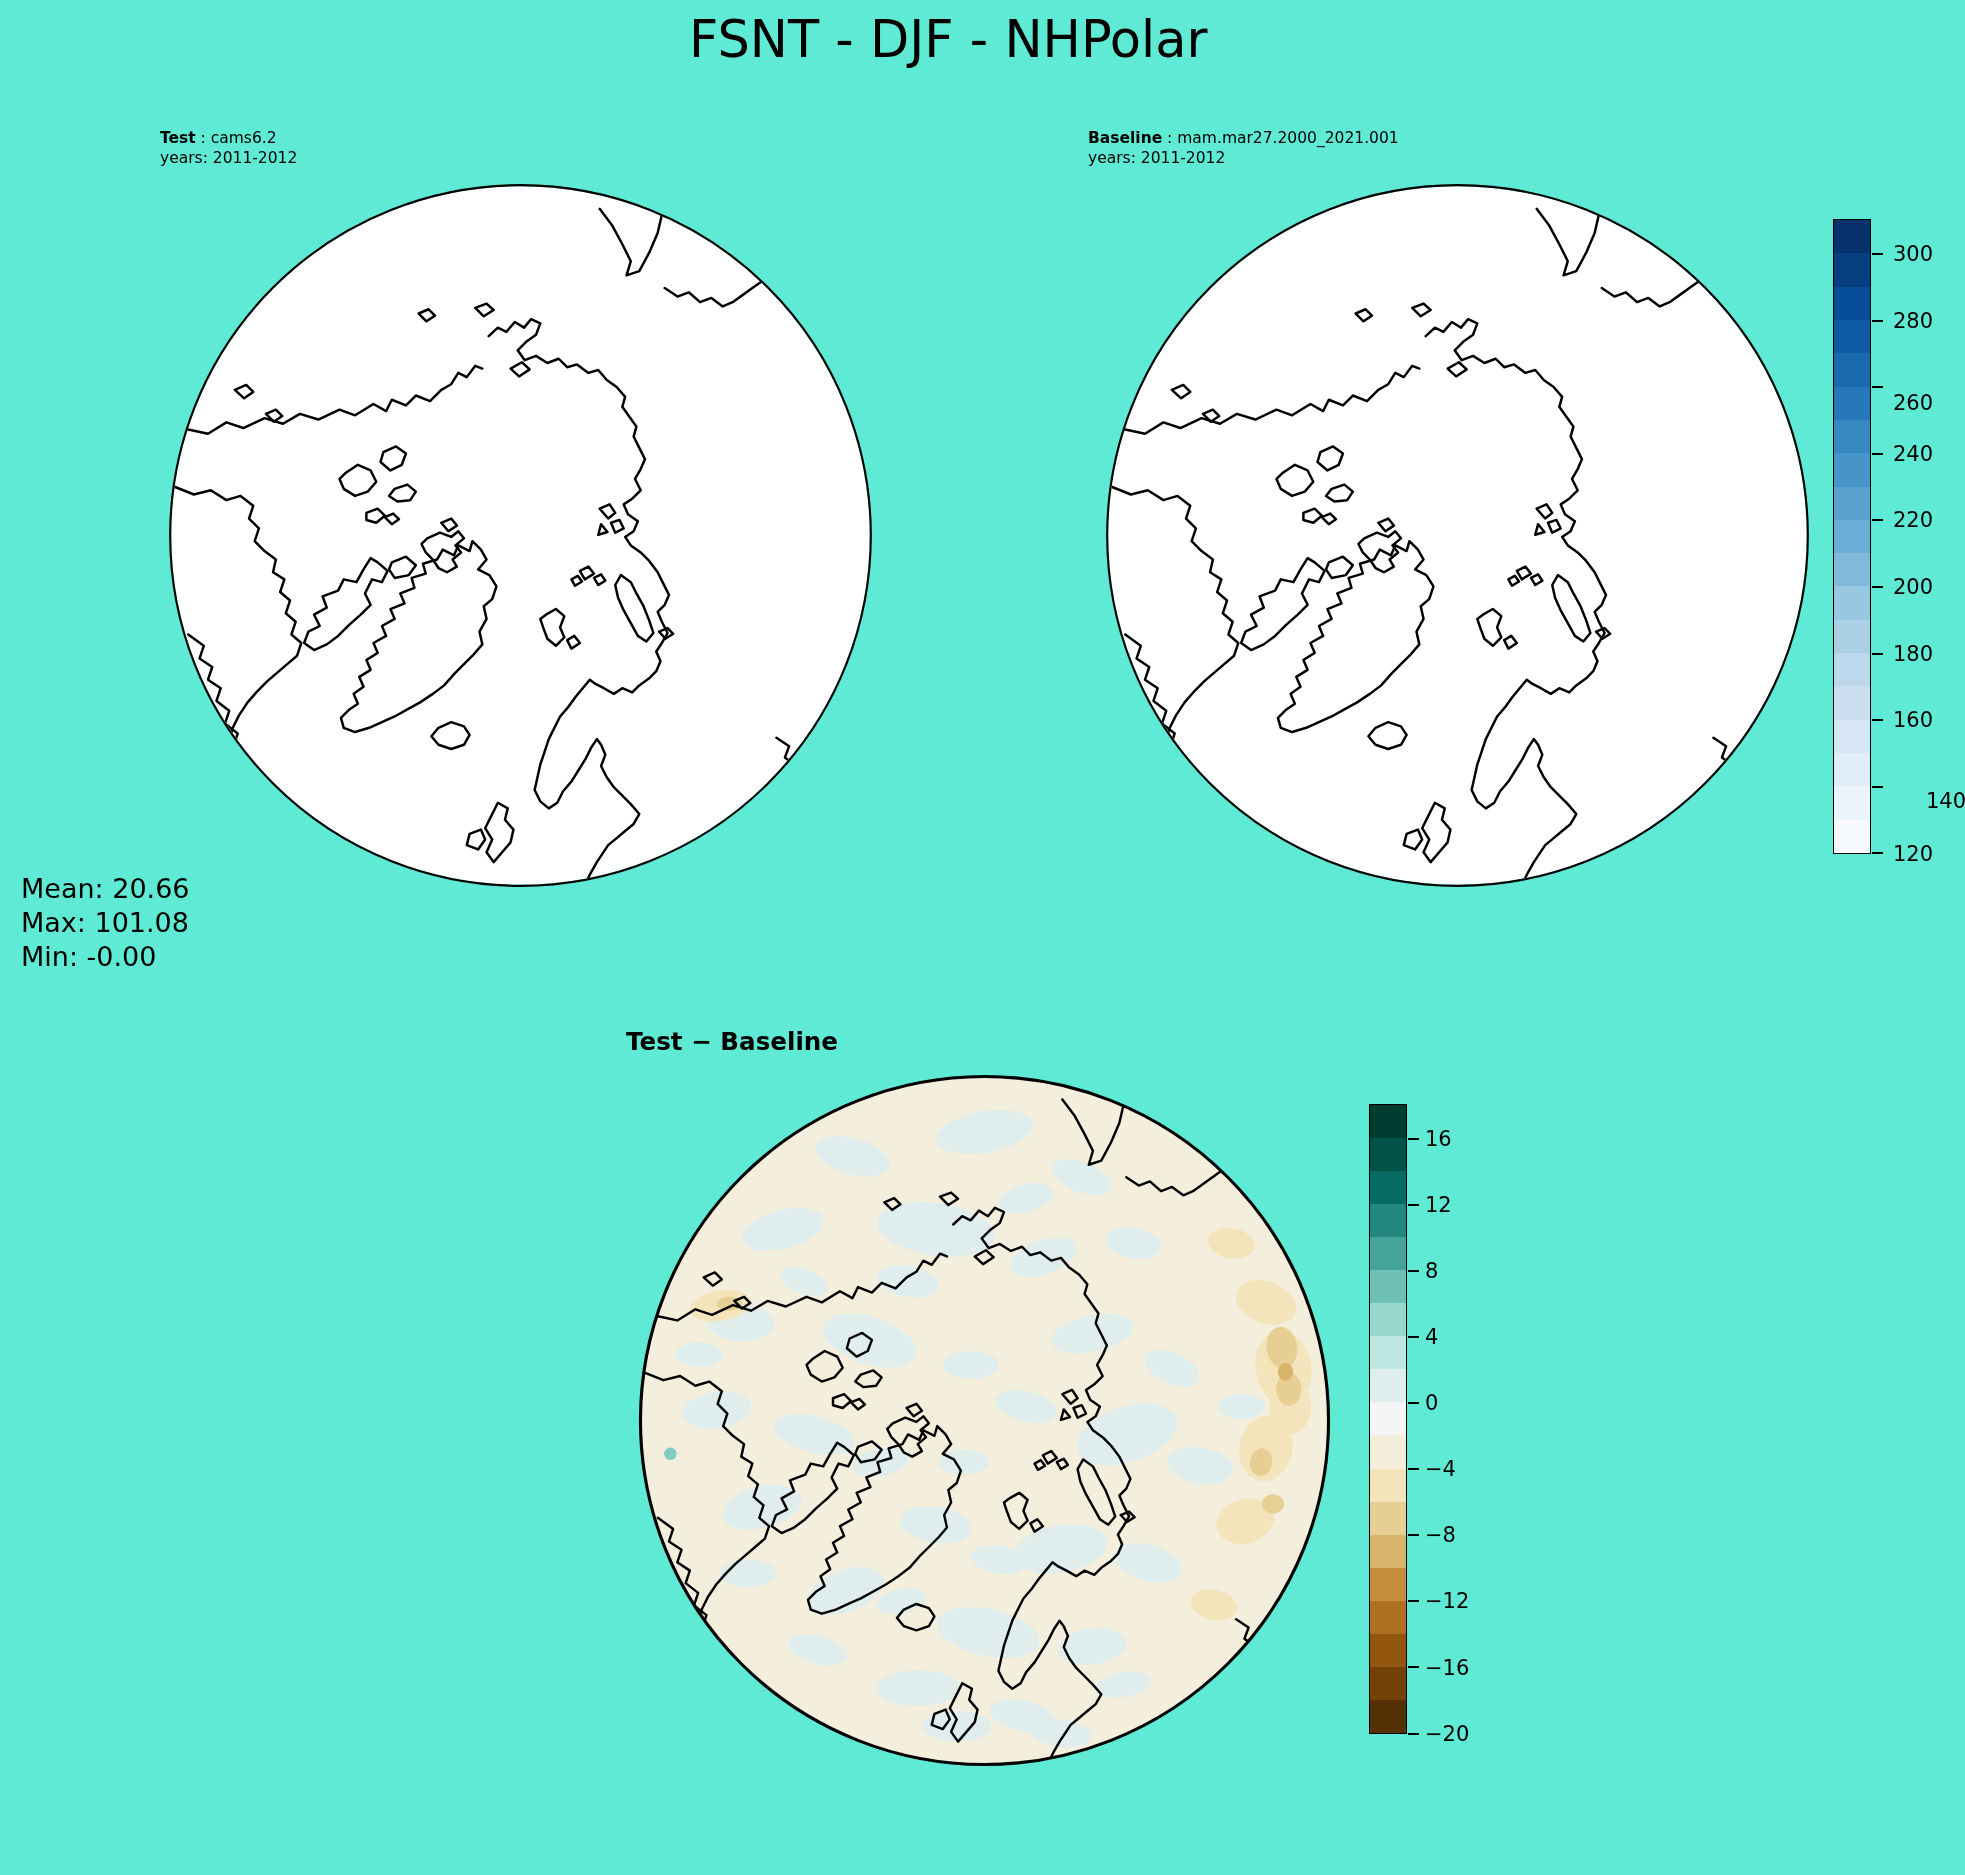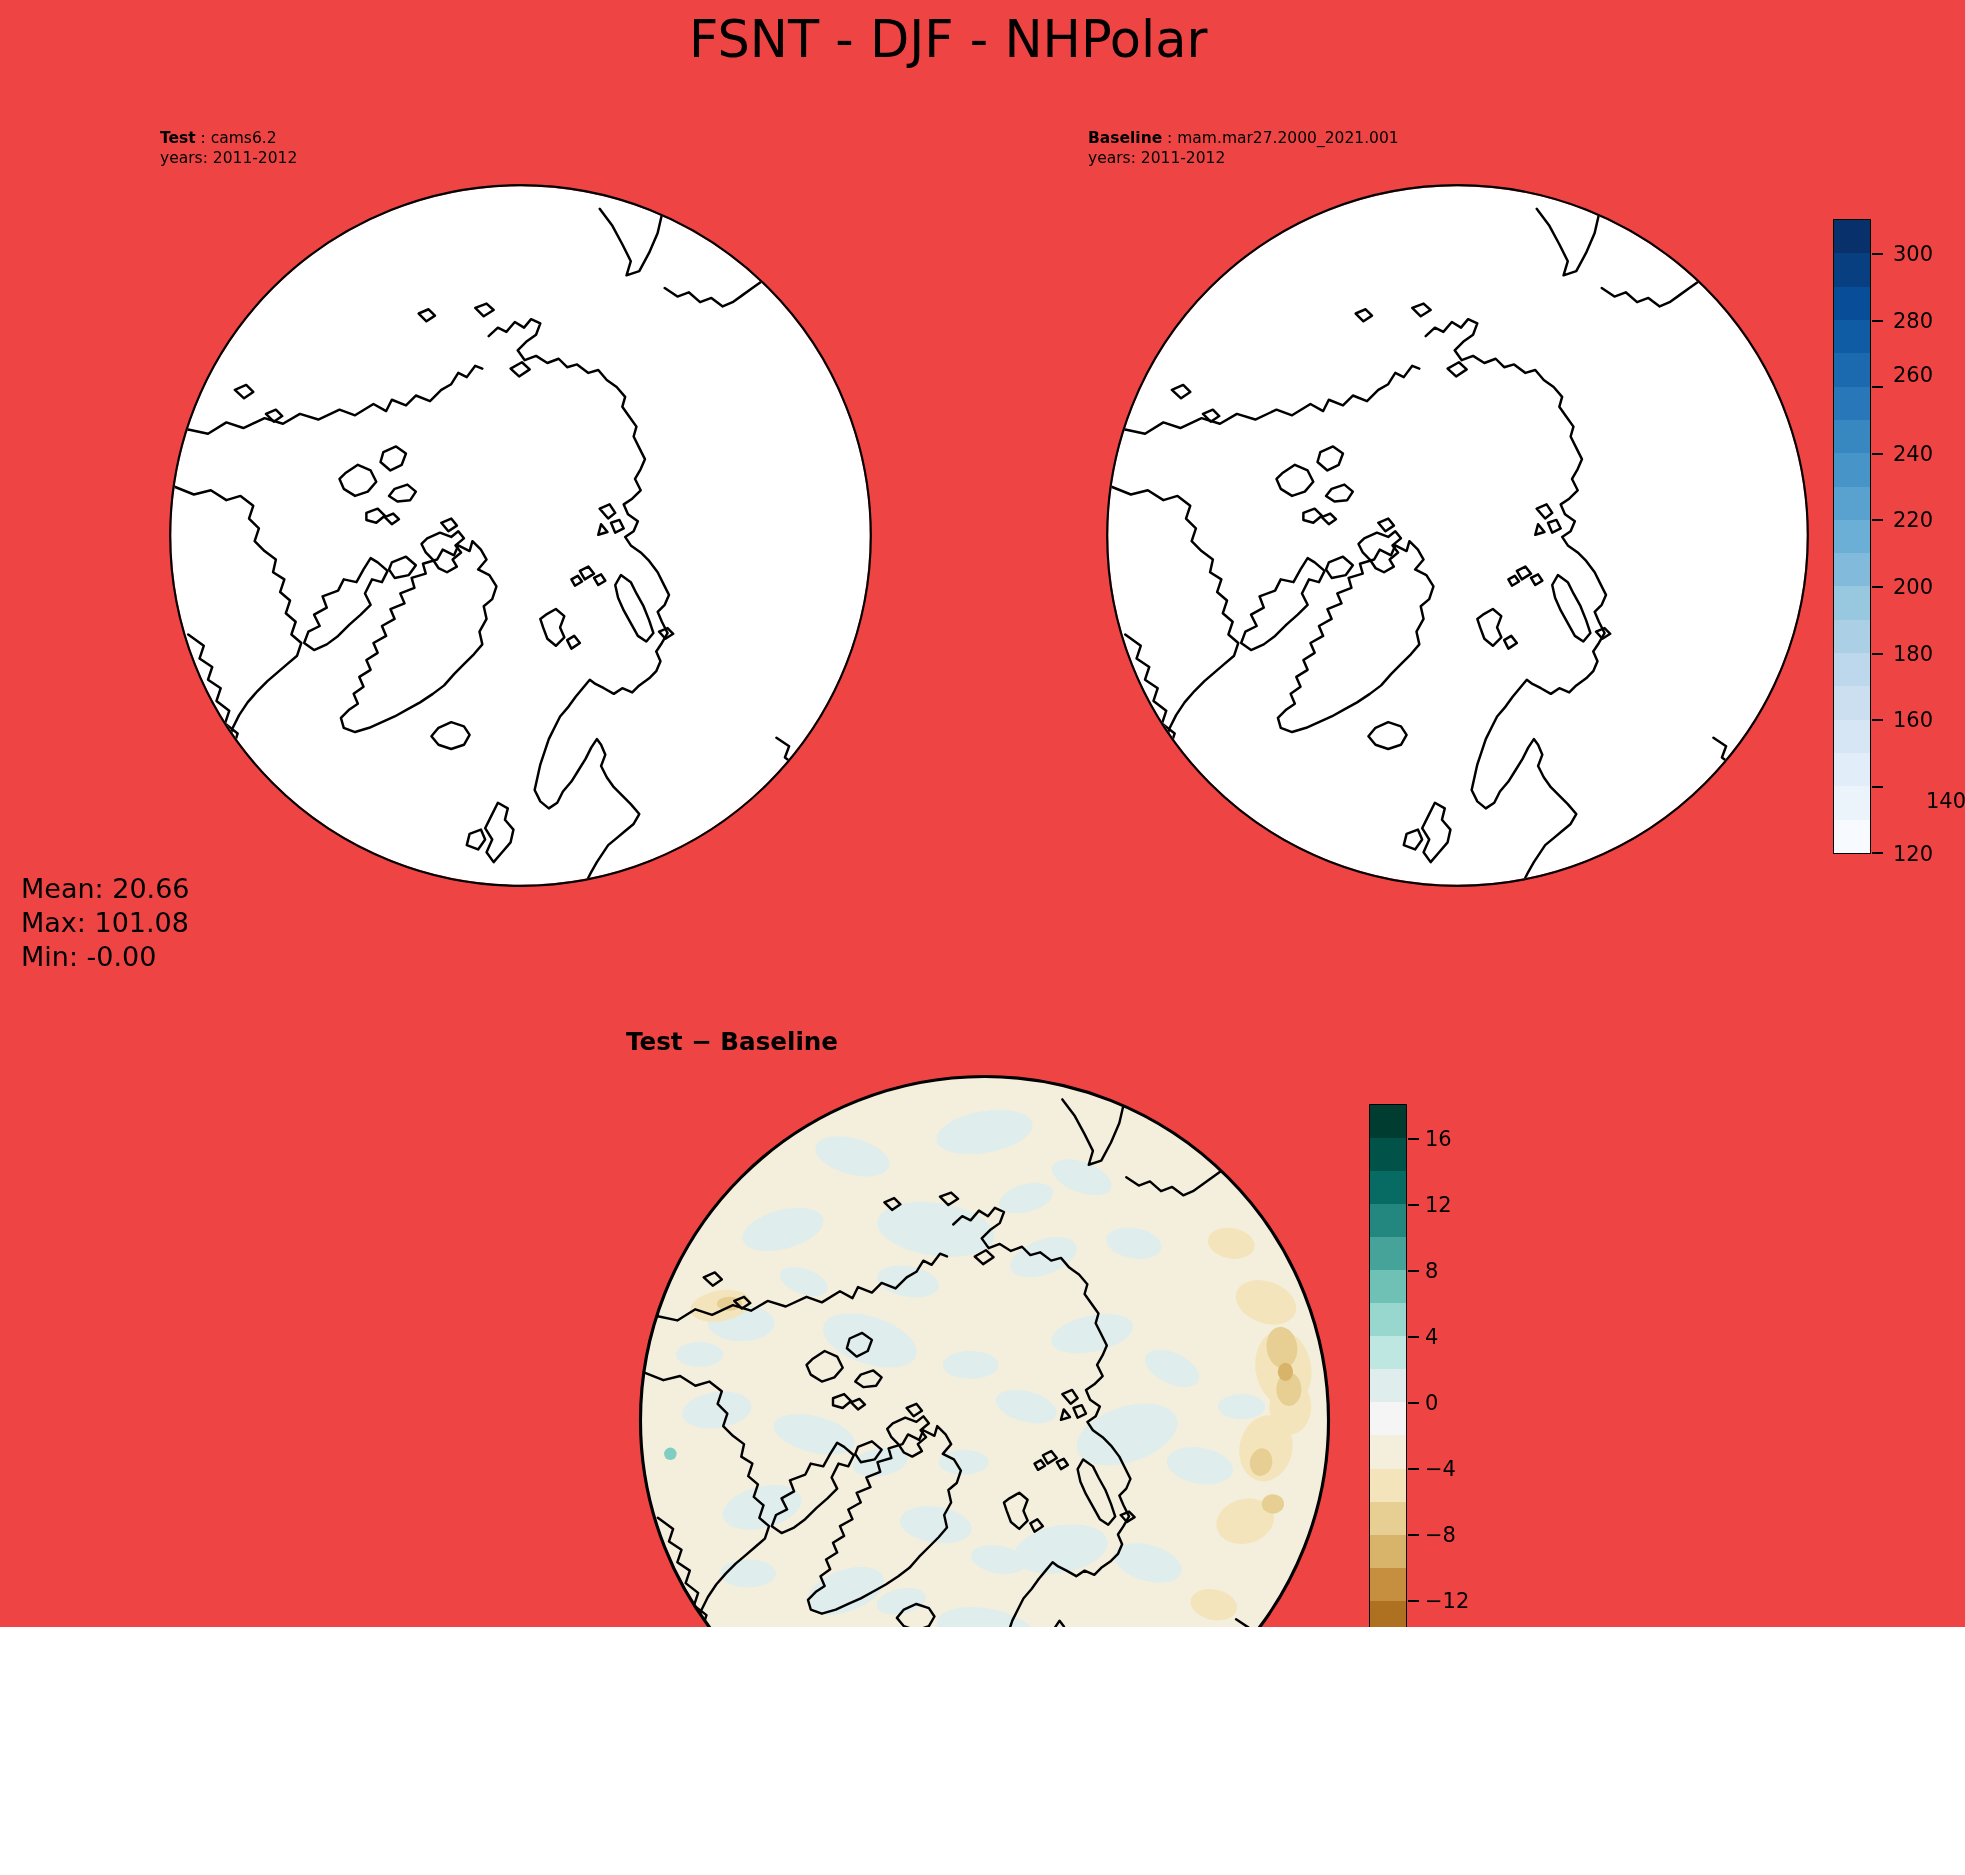--- a/index.html
+++ b/index.html
@@ -1,16 +1,16 @@
 <!DOCTYPE html>
 <html style="font-size:11.2px"><head>
 <meta charset="utf-8">
 <style>
   html,body{margin:0;padding:0;background:#fff;}
-  .fig{position:relative;width:1965px;height:1627px;background:#ef4444;overflow:hidden;
+  .fig{position:relative;width:1965px;height:1875px;background:#5eead4;overflow:hidden;
        font-family:"DejaVu Sans","Liberation Sans",sans-serif;color:#000;}
   .title{position:absolute;left:689px;top:9.8px;font-size:51px;font-weight:normal;white-space:nowrap;}
   .plabel{position:absolute;font-size:15.5px;line-height:19.7px;white-space:pre;}
   #label-test{left:160px;top:129px;}
   #label-base{left:1088px;top:129px;}
   .plabel b{font-weight:bold;}
   .stats{position:absolute;font-size:27px;line-height:34px;white-space:pre;}
   #stats-test{left:21px;top:872px;}
   #stats-base{left:949px;top:872px;}
   #stats-diff{left:487px;top:1755px;}
@@ -117,21 +117,21 @@
         <div class="cb-seg" style="background: rgb(214, 230, 244);"></div>
         <div class="cb-seg" style="background: rgb(225, 237, 248);"></div>
         <div class="cb-seg" style="background: rgb(236, 244, 251);"></div>
         <div class="cb-seg" style="background: rgb(247, 251, 255);"></div>
       </div>
   <div class="cb-tick" style="top: 34px;"></div>
       <div class="cb-label" style="top: 35px;">300</div>
       <div class="cb-tick" style="top: 101px;"></div>
       <div class="cb-label" style="top: 102px;">280</div>
       <div class="cb-tick" style="top: 167px;"></div>
-      <div class="cb-label" style="top: 156px;">260</div>
+      <div class="cb-label" style="top: 184px;">260</div>
       <div class="cb-tick" style="top: 234px;"></div>
       <div class="cb-label" style="top: 235px;">240</div>
       <div class="cb-tick" style="top: 300px;"></div>
       <div class="cb-label" style="top: 301px;">220</div>
       <div class="cb-tick" style="top: 367px;"></div>
       <div class="cb-label" style="top: 368px;">200</div>
       <div class="cb-tick" style="top: 434px;"></div>
       <div class="cb-label" style="top: 435px;">180</div>
       <div class="cb-tick" style="top: 500px;"></div>
       <div class="cb-label" style="top: 501px;">160</div>

